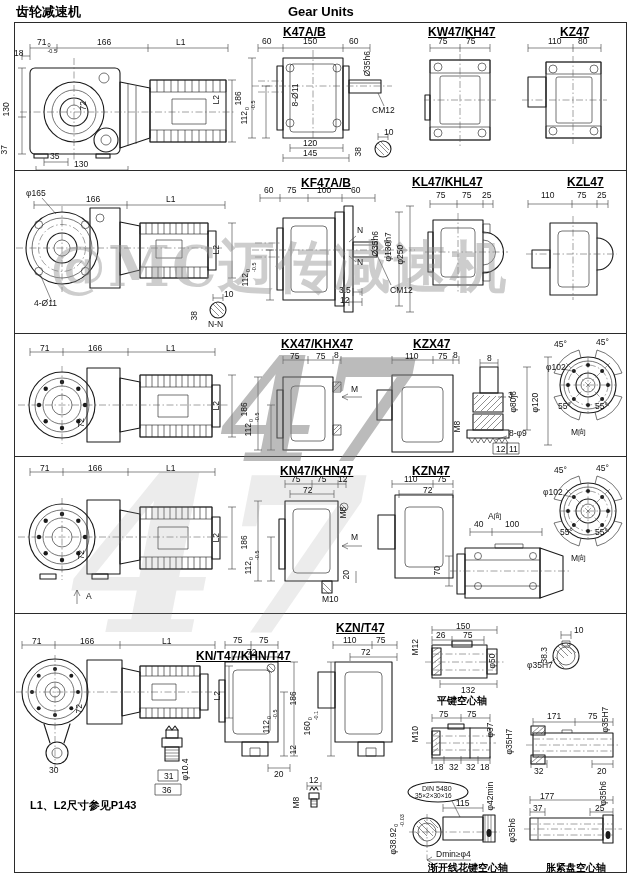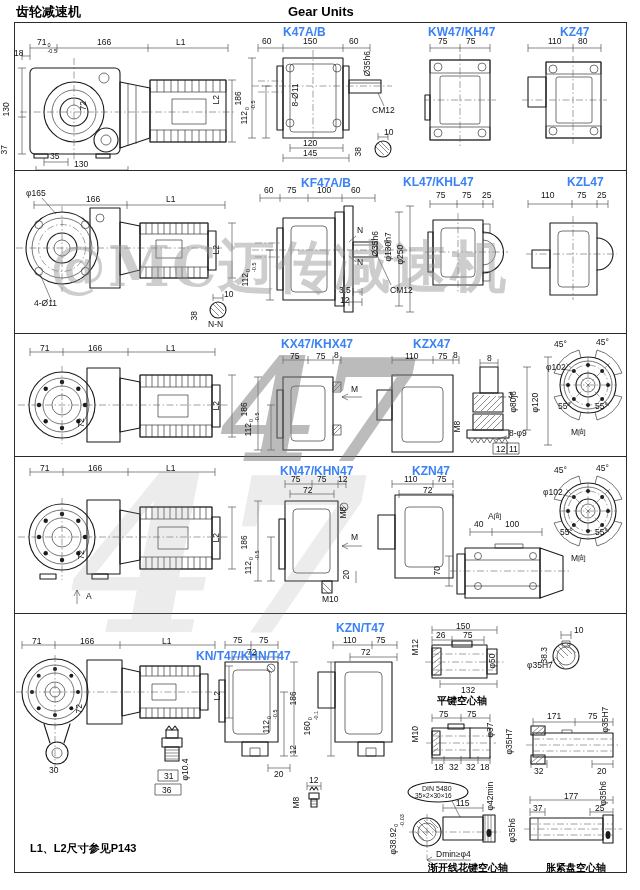--- a/index.html
+++ b/index.html
@@ -10,21 +10,21 @@
   .dv{position:absolute;left:14px;width:613px;height:0;border-top:1.6px solid #2b2b2b;z-index:1;}
   svg{position:absolute;z-index:2;}
   .s{fill:none;stroke:#1b1b1b;stroke-width:1.1;stroke-linejoin:round;stroke-linecap:round;}
   .t{fill:none;stroke:#2a2a2a;stroke-width:.65;stroke-linejoin:round;}
   .d{fill:none;stroke:#3a3a3a;stroke-width:.6;}
   .c{fill:none;stroke:#555;stroke-width:.55;stroke-dasharray:7 2.5 1.5 2.5;}
   .h{fill:none;stroke:#333;stroke-width:.55;}
   .f{fill:#1b1b1b;stroke:none;}
   .L{position:absolute;font:8.5px/1 "Liberation Sans",sans-serif;color:#111;white-space:nowrap;z-index:5;}
   .V{transform:rotate(-90deg);transform-origin:0 100%;}
-  .T{position:absolute;font:bold 12px/1 "Liberation Sans",sans-serif;color:#3b82f6;white-space:nowrap;z-index:5;}
+  .T{position:absolute;font:bold 12px/1 "Liberation Sans",sans-serif;color:#000000;white-space:nowrap;z-index:5;text-decoration:underline;}
   .CB{position:absolute;font:bold 10px/1 "Liberation Sans",sans-serif;color:#000;white-space:nowrap;z-index:5;}
   .ts{display:inline-flex;flex-direction:column;font-size:5.5px;line-height:1.05;vertical-align:-2px;margin-left:1px;}
   .ts i{font-style:normal;}
   .wm{position:absolute;z-index:3;pointer-events:none;font-family:"DejaVu Serif",serif;}
   #wm1{left:50px;top:230px;font-size:56px;font-weight:bold;color:rgba(145,145,145,.45);letter-spacing:2px;}
   #wm2{left:220px;top:328px;font-size:142px;font-weight:bold;font-style:italic;color:rgba(120,120,120,.5);}
   #wm3{left:70px;top:430px;font-size:215px;font-weight:bold;font-style:italic;color:rgba(150,150,150,.18);}
   .note{position:absolute;font:bold 11px/1 "Liberation Sans",sans-serif;color:#000;z-index:5;white-space:nowrap;}
 </style>
 </head>
@@ -229,21 +229,21 @@
       <rect class="t" x="558" y="231" width="31" height="56" rx="4"></rect>
       <rect class="s" x="532" y="250" width="18" height="18"></rect>
       <path class="s" d="M597 238a16 16 0 0 1 0 32"></path>
       <line class="c" x1="526" y1="254" x2="617" y2="254"></line>
         <line class="c" x1="573" y1="216" x2="573" y2="300"></line>
       <path class="d" d="M528 204h80M528 200v8M572 200v8M597 200v8M608 200v8"></path>
     </g>
   </svg>
 
   <span class="T" style="left:301px;top:177px">KF47A/B</span>
-  <span class="T" style="left:403px;top:176px">KL47/KHL47</span>
+  <span class="T" style="left:412px;top:176px">KL47/KHL47</span>
   <span class="T" style="left:567px;top:176px">KZL47</span>
   <b class="L" style="left:26px;top:189px"><span>φ165</span></b>
   <b class="L" style="left:86px;top:195px"><span>166</span></b>
   <b class="L" style="left:166px;top:195px"><span>L1</span></b>
   <b class="L" style="left:34px;top:299px"><span>4-Ø11</span></b>
   <b class="L V" style="left:220px;top:246px"><span>L2</span></b>
   <b class="L" style="left:224px;top:290px"><span>10</span></b>
   <b class="L V" style="left:198px;top:312px"><span>38</span></b>
   <b class="L" style="left:208px;top:320px"><span>N-N</span></b>
   <b class="L" style="left:264px;top:186px"><span>60</span></b>
@@ -705,22 +705,22 @@
   <b class="L" style="left:422px;top:785px;font-size:7px"><span>DIN 5480</span></b>
   <b class="L" style="left:415px;top:793px;font-size:6.5px"><span>35×2×30×16</span></b>
   <b class="L" style="left:456px;top:799px"><span>115</span></b>
   <b class="L V" style="left:494px;top:802px"><span>φ42min</span></b>
   <b class="L V" style="left:406px;top:838px"><span>φ38.92</span><span class="ts">
         <i>0</i>
         <i>-0.03</i>
       </span></b>
   <b class="L" style="left:436px;top:850px"><span>Dmin≥φ4</span></b>
   <span class="CB" style="left:428px;top:863px">渐开线花键空心轴</span>
-  <b class="L" style="left:564px;top:792px"><span>177</span></b>
+  <b class="L" style="left:540px;top:792px"><span>177</span></b>
   <b class="L" style="left:533px;top:804px"><span>37</span></b>
   <b class="L" style="left:595px;top:804px"><span>25</span></b>
   <b class="L V" style="left:516px;top:834px"><span>φ35h6</span></b>
   <b class="L V" style="left:607px;top:797px"><span>φ35h6</span></b>
   <span class="CB" style="left:546px;top:863px">胀紧盘空心轴</span>
 
-  <span class="note" style="left:30px;top:843px">L1、L2尺寸参见P143</span>
+  <span class="note" style="left:30px;top:800px">L1、L2尺寸参见P143</span>
 
 </div>
 
 </body></html>

